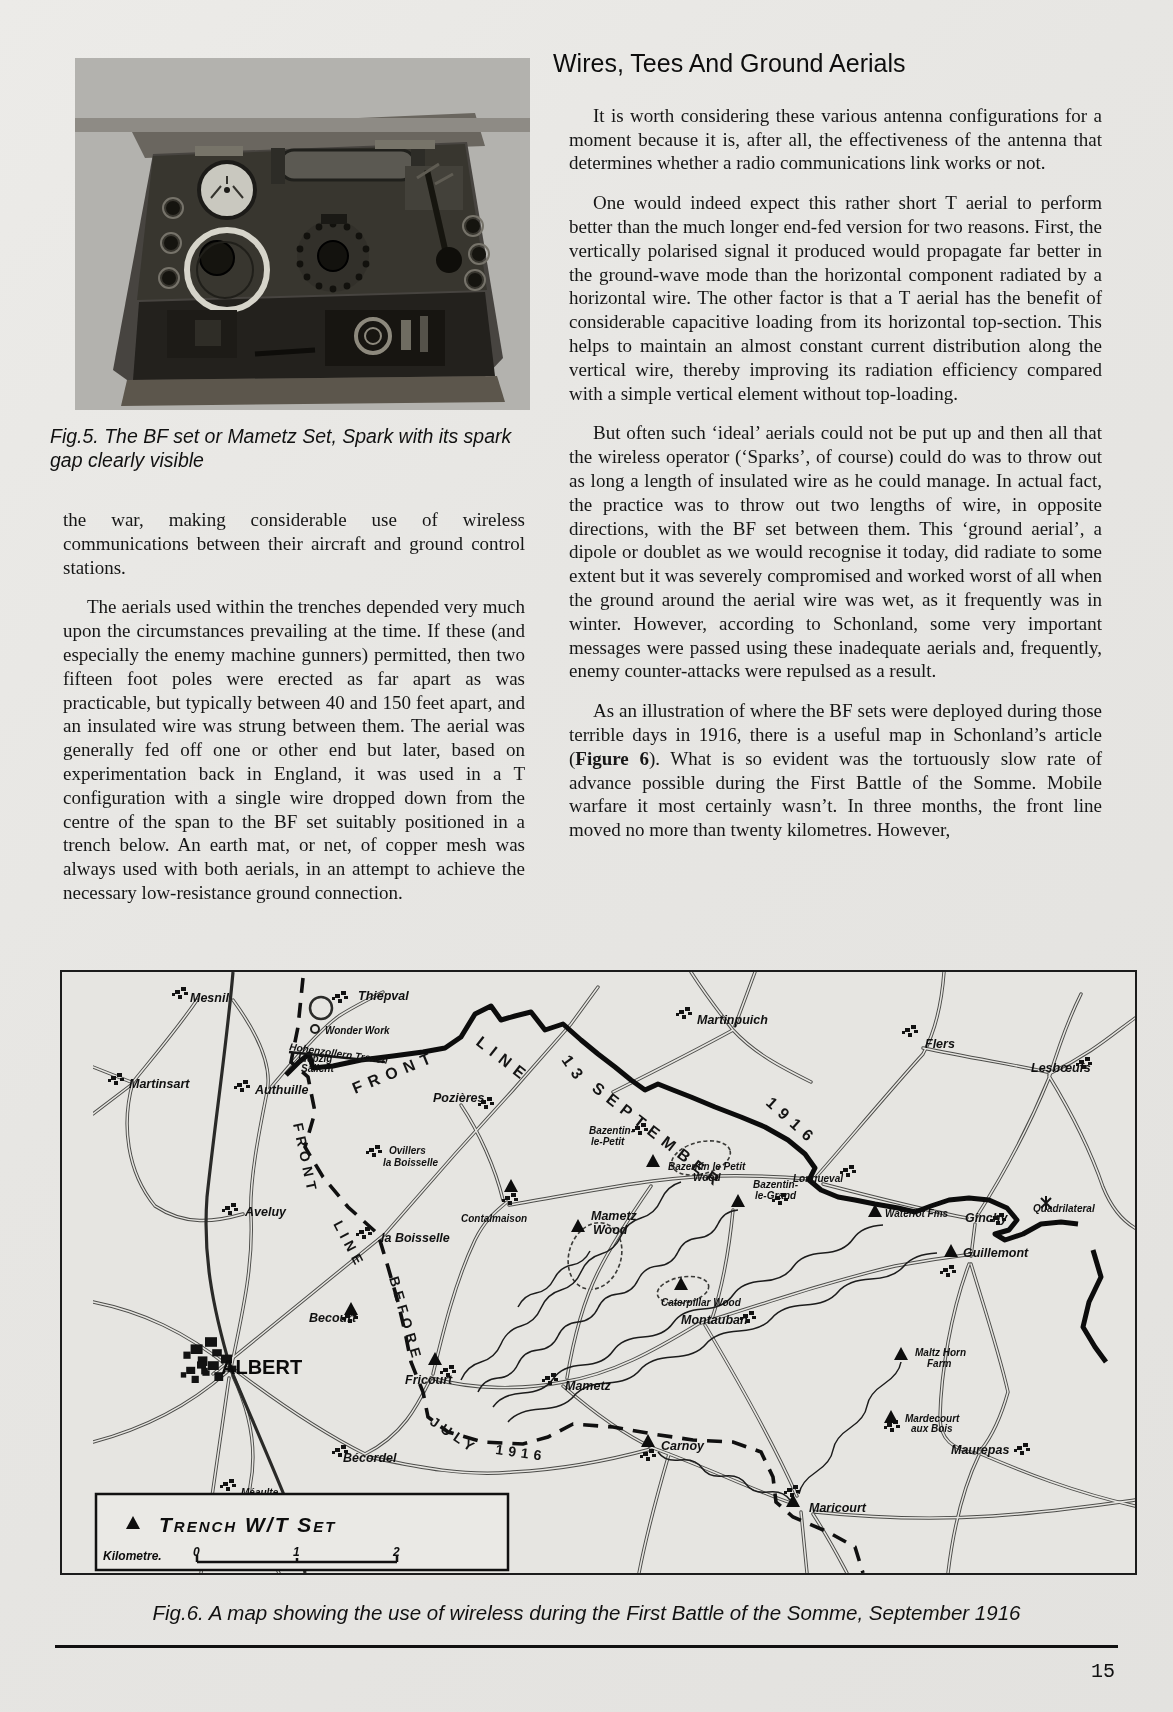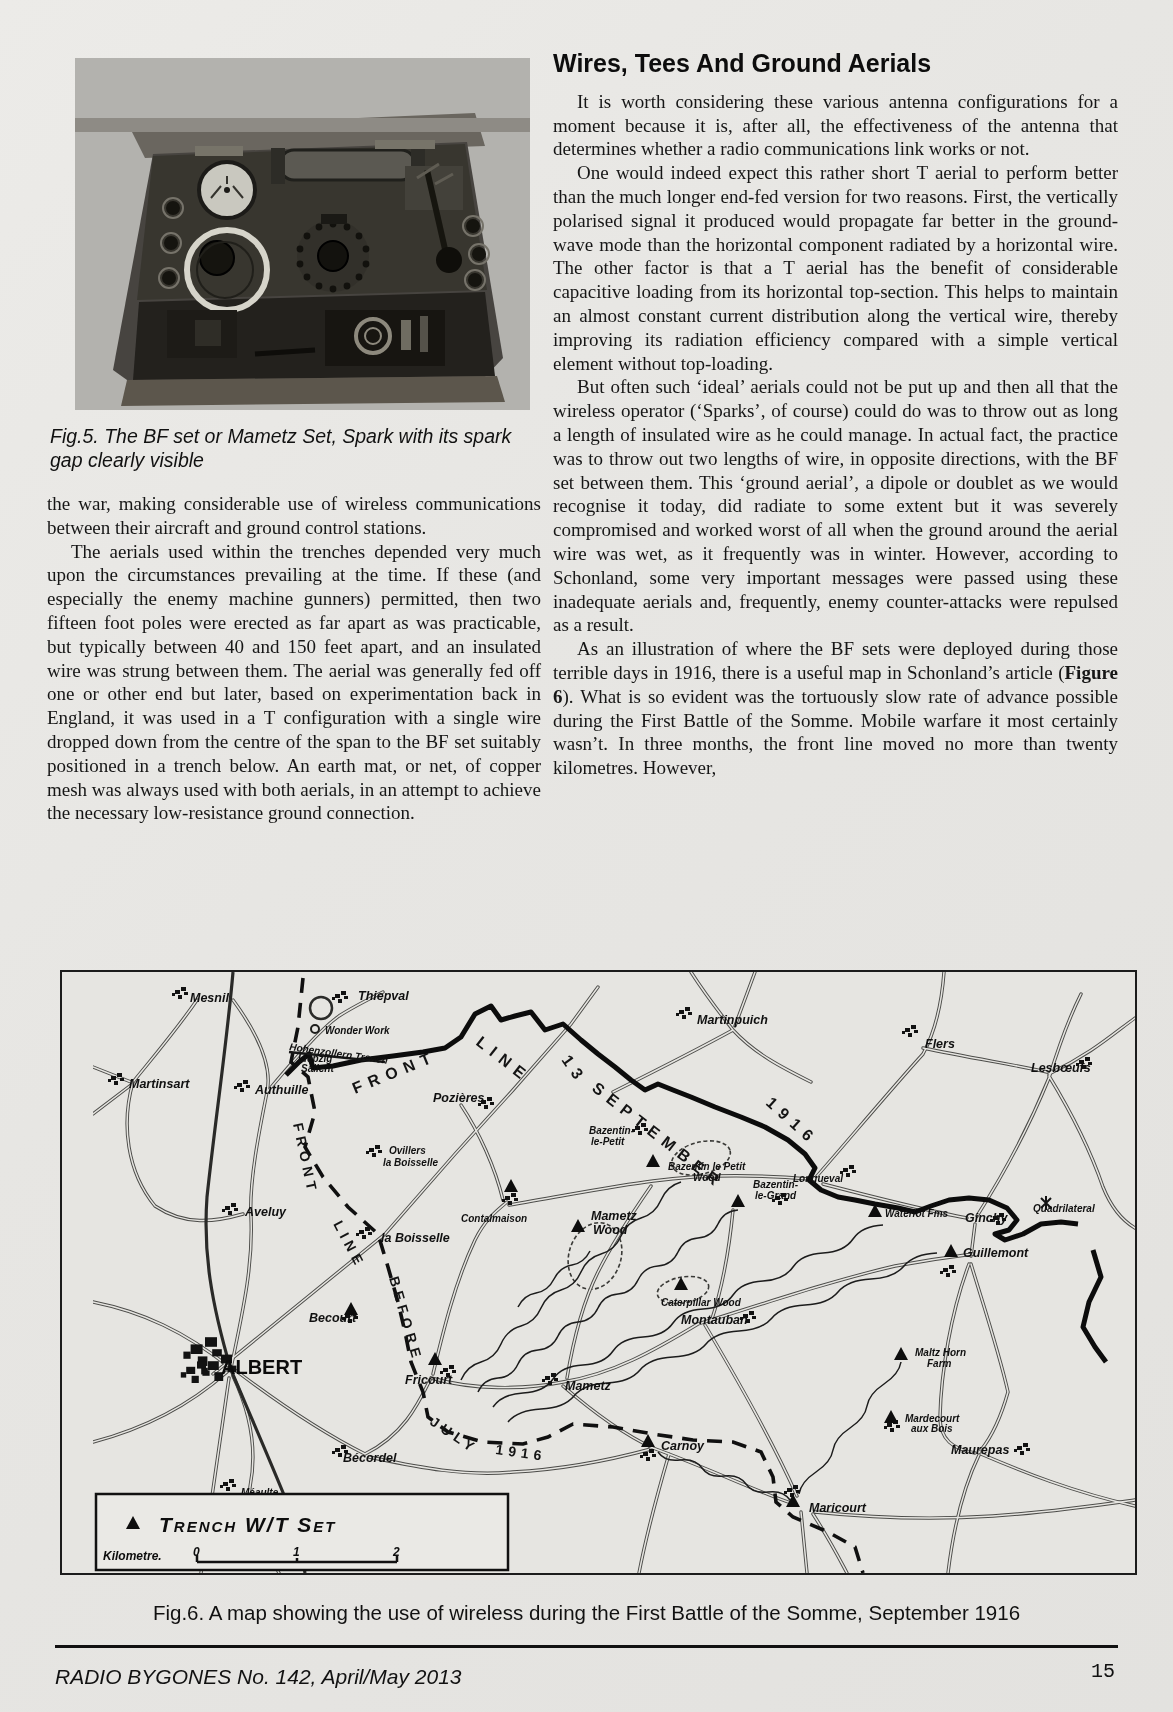--- a/index.html
+++ b/index.html
@@ -9,35 +9,35 @@
     overflow:hidden;color:#141414;
     font-family:"Liberation Serif",serif;
   }
   .photo{position:absolute;left:75px;top:58px;width:455px;height:352px;background:#b9b8b4;}
   .figcap5{
     position:absolute;left:50px;top:424px;width:488px;
     font-family:"Liberation Sans",sans-serif;font-style:italic;
     font-size:19.5px;line-height:24px;color:#111;
   }
   .col{position:absolute;font-size:19px;line-height:23.8px;text-align:justify;color:#161616;}
-  .col p{margin:0;}
+  .col p{margin:16px;}
   .col p.ind{text-indent:24px;}
   .leftcol{left:47px;top:492px;width:494px;}
   .rightcol{left:553px;top:52px;width:565px;}
   .rightcol h1{
-    font-family:"Liberation Sans",sans-serif;font-size:25px;font-weight:bold;
-    margin:0 0 14px 0;letter-spacing:0;color:#0d0d0d;
+    font-family:"Liberation Sans",sans-serif;font-size:25px;font-weight:normal;
+    margin:0 0 28px 0;letter-spacing:0;color:#0d0d0d;
   }
   .mapbox{
     position:absolute;left:60px;top:970px;width:1042px;height:601px;
     border:2px solid #1c1c1c;background:#e6e5e1;box-sizing:content-box;padding-left:31px;
   }
   .figcap6{
     position:absolute;left:0;top:1601px;width:1173px;text-align:center;
-    font-family:"Liberation Sans",sans-serif;font-size:20.5px;color:#111;
+    font-family:"Liberation Sans",sans-serif;font-style:italic;font-size:20.5px;color:#111;
   }
   .rule{position:absolute;left:55px;top:1645px;width:1063px;height:3px;background:#111;}
   .footer{
     position:absolute;left:55px;top:1665px;width:700px;
     font-family:"Liberation Sans",sans-serif;font-style:italic;font-size:21px;color:#111;
   }
   .pagenum{
     position:absolute;right:58px;top:1660px;
     font-family:Liberation Mono, monospace;font-size:20px;color:#111;
   }
@@ -412,16 +412,15 @@
         <text class="legK" x="200" y="584">1</text>
         <text class="legK" x="300" y="584">2</text>
         <path d="M104,590 L304,590 M104,583 L104,590 M204,586 L204,590 M304,583 L304,590" stroke="#111" stroke-width="2.5" fill="none"></path>
       </g>
     </svg>
   </div>
 
   <div class="figcap6">Fig.6.  A map showing the use of wireless during the First Battle of the Somme, September 1916</div>
 
   <div class="rule"></div>
-  <div class="footer">RADIO BYGONES No. 142, April/May 2013</div>
   <div class="pagenum">15</div>
 
 </div>
 
 </body></html>

